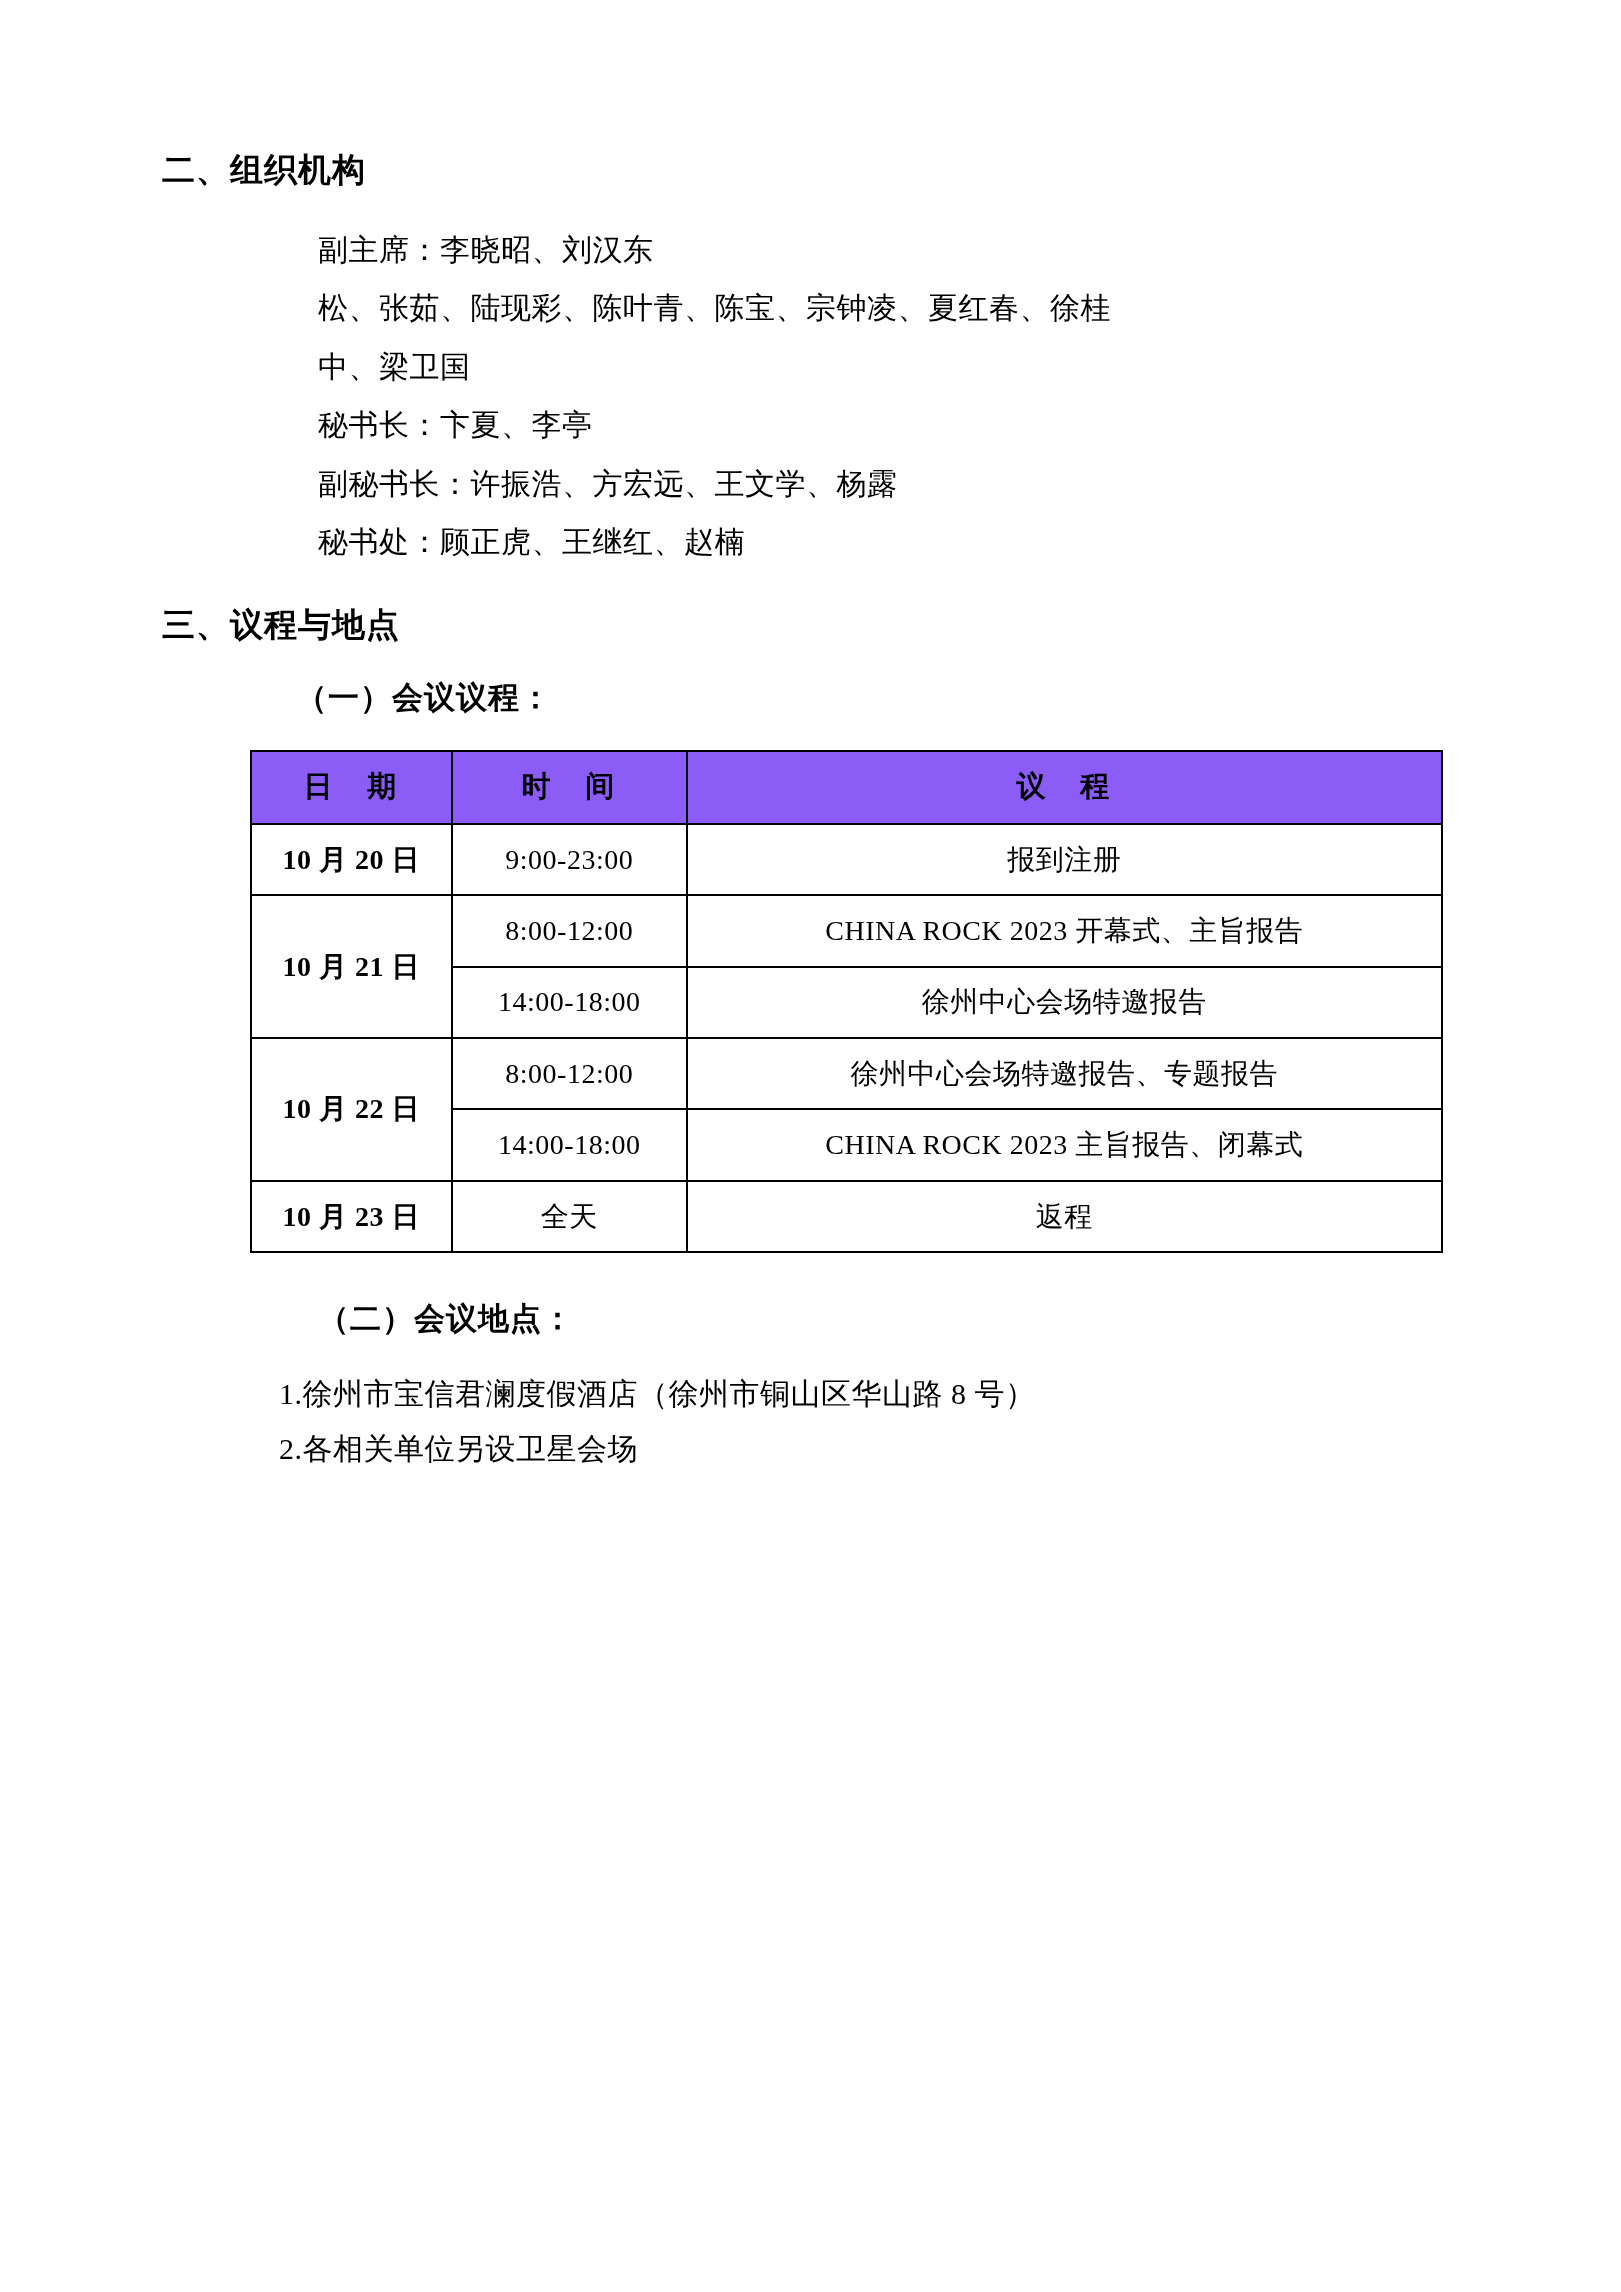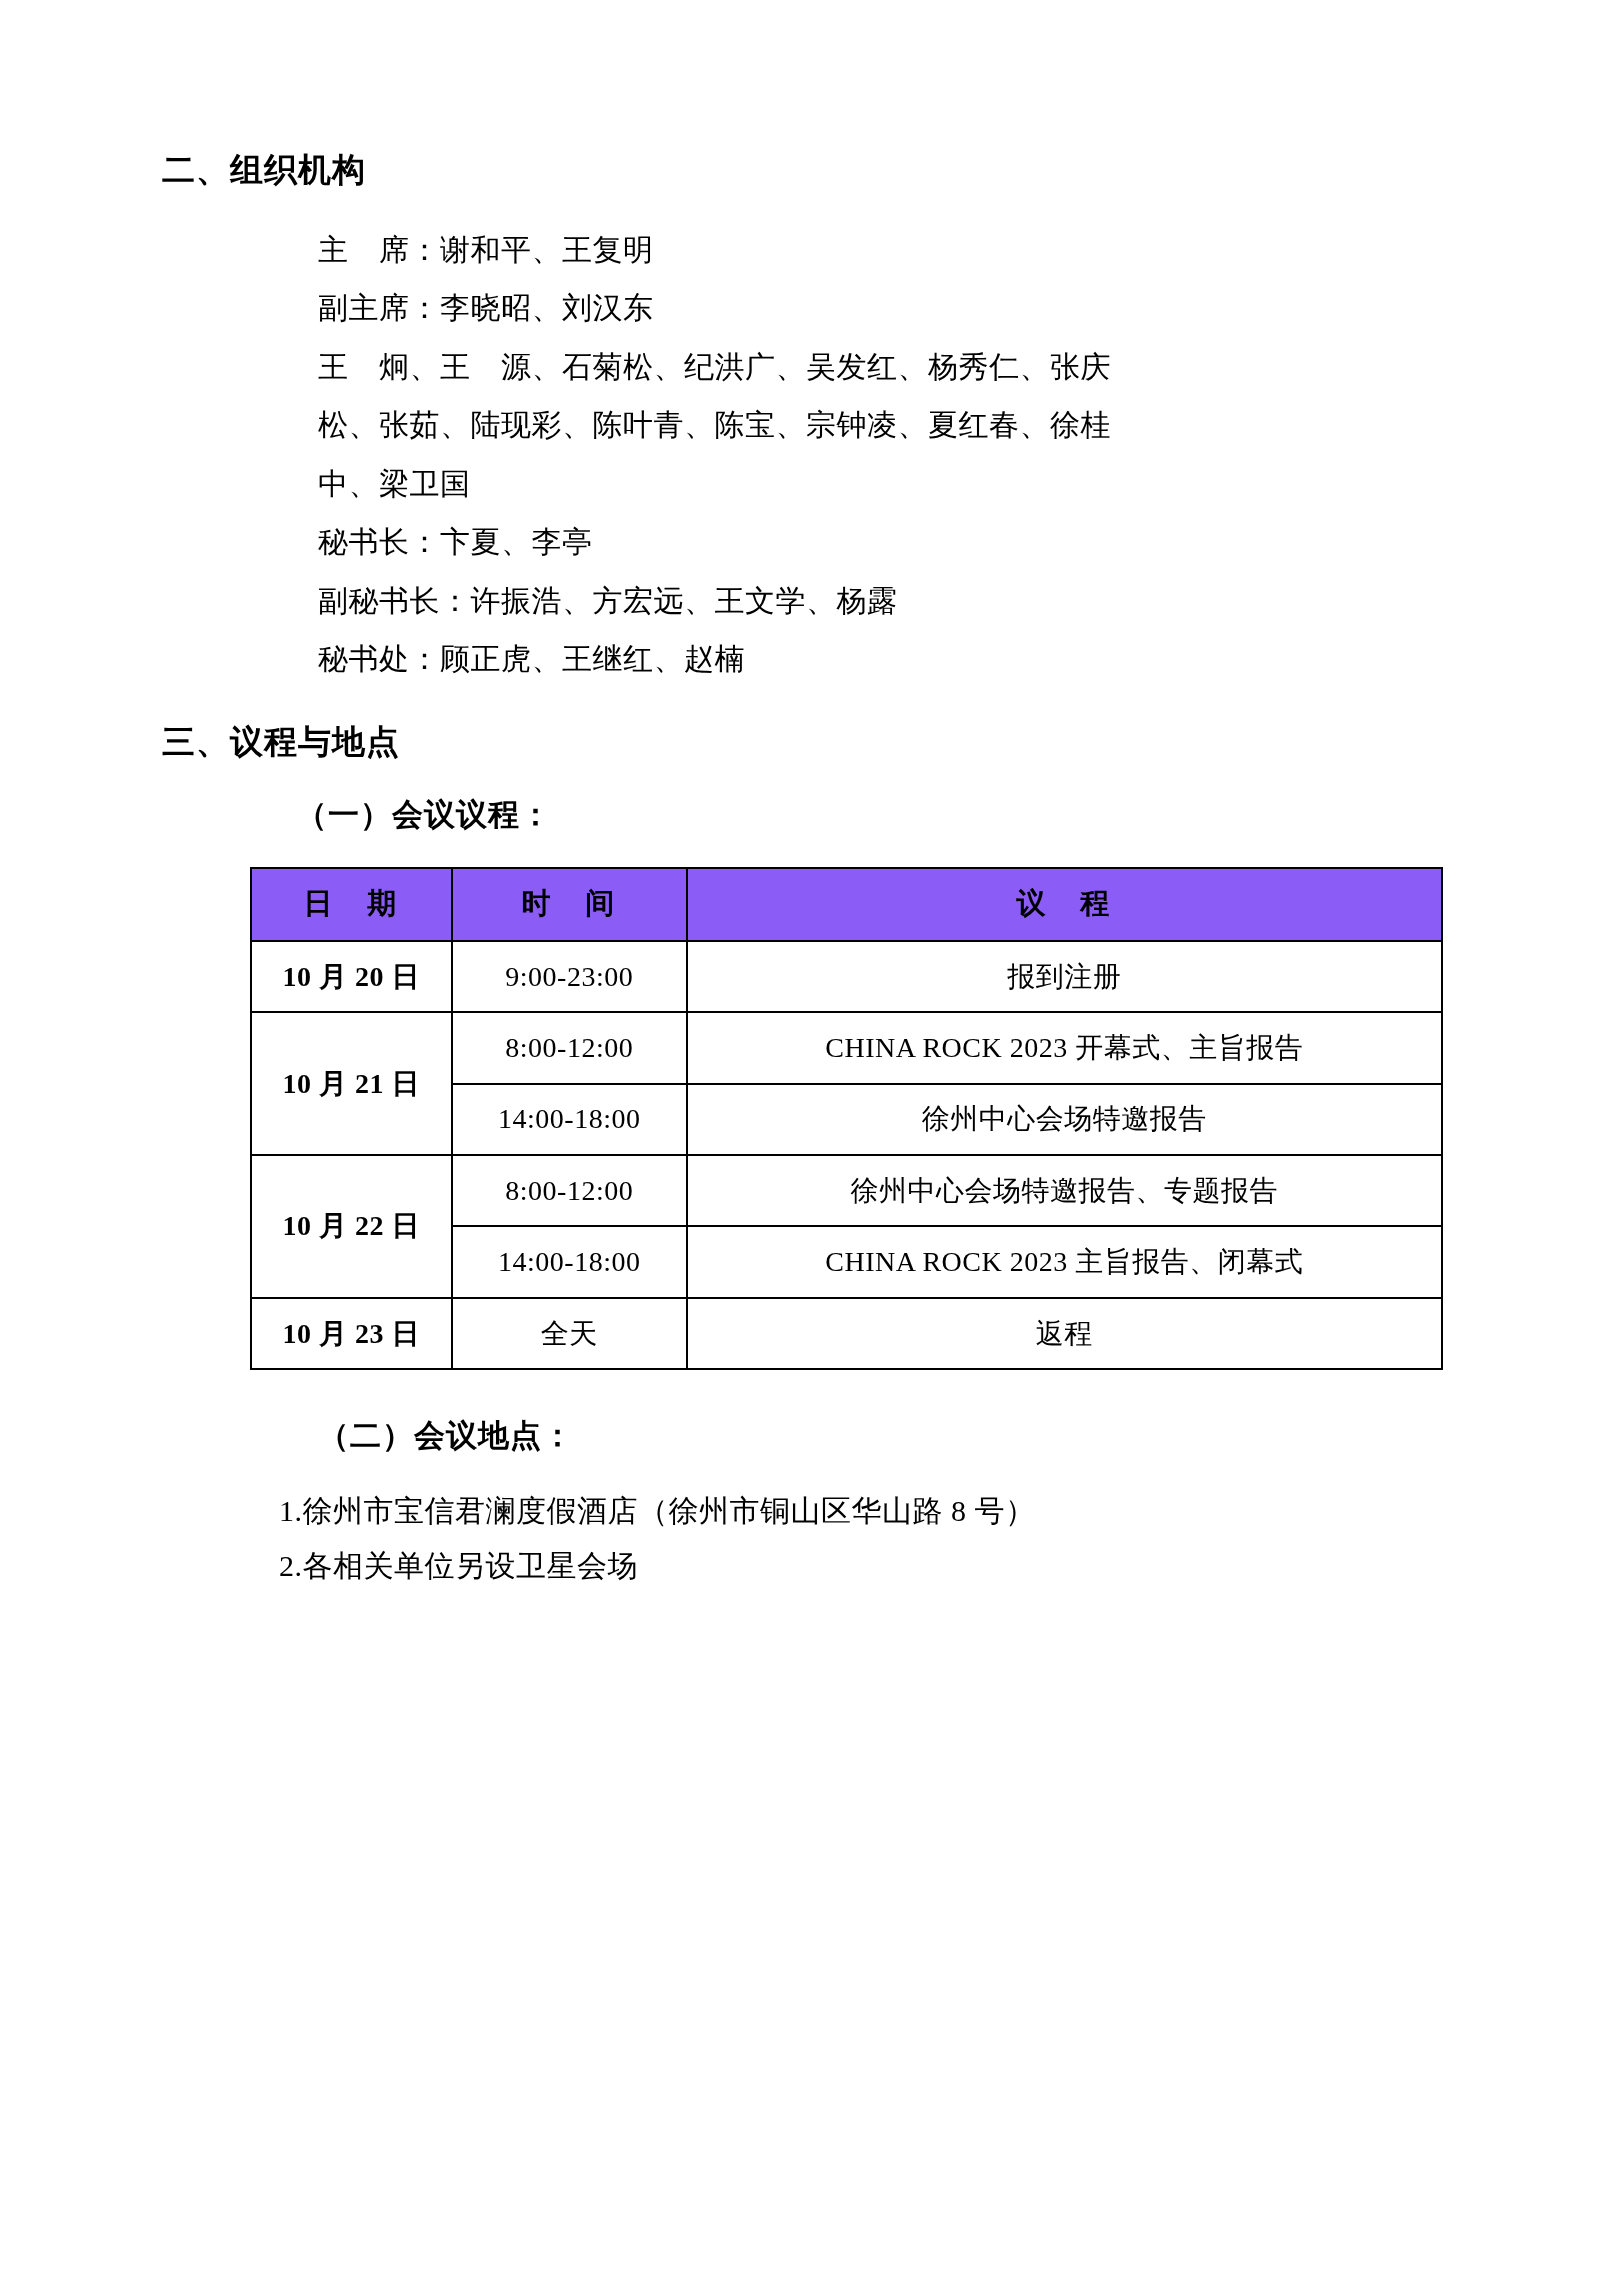--- a/index.html
+++ b/index.html
@@ -105,24 +105,22 @@
     letter-spacing: 0.5px;
   }
 </style>
 </head>
 <body>
 
 <div class="page">
 
   <div class="section-heading">二、组织机构</div>
 
-  <div class="para indent-1">主　席：谢和平、王复明</div>
   <div class="para indent-1">副主席：李晓昭、刘汉东</div>
 
-  <div class="block-names">王　炯、王　源、石菊松、纪洪广、吴发红、杨秀仁、张庆</div>
   <div class="block-names">松、张茹、陆现彩、陈叶青、陈宝、宗钟凌、夏红春、徐桂</div>
   <div class="block-names">中、梁卫国</div>
 
   <div class="para indent-1">秘书长：卞夏、李亭</div>
   <div class="para indent-1">副秘书长：许振浩、方宏远、王文学、杨露</div>
   <div class="para indent-1">秘书处：顾正虎、王继红、赵楠</div>
 
   <div class="heading-3">三、议程与地点</div>
 
   <div class="sub-heading">（一）会议议程：</div>

